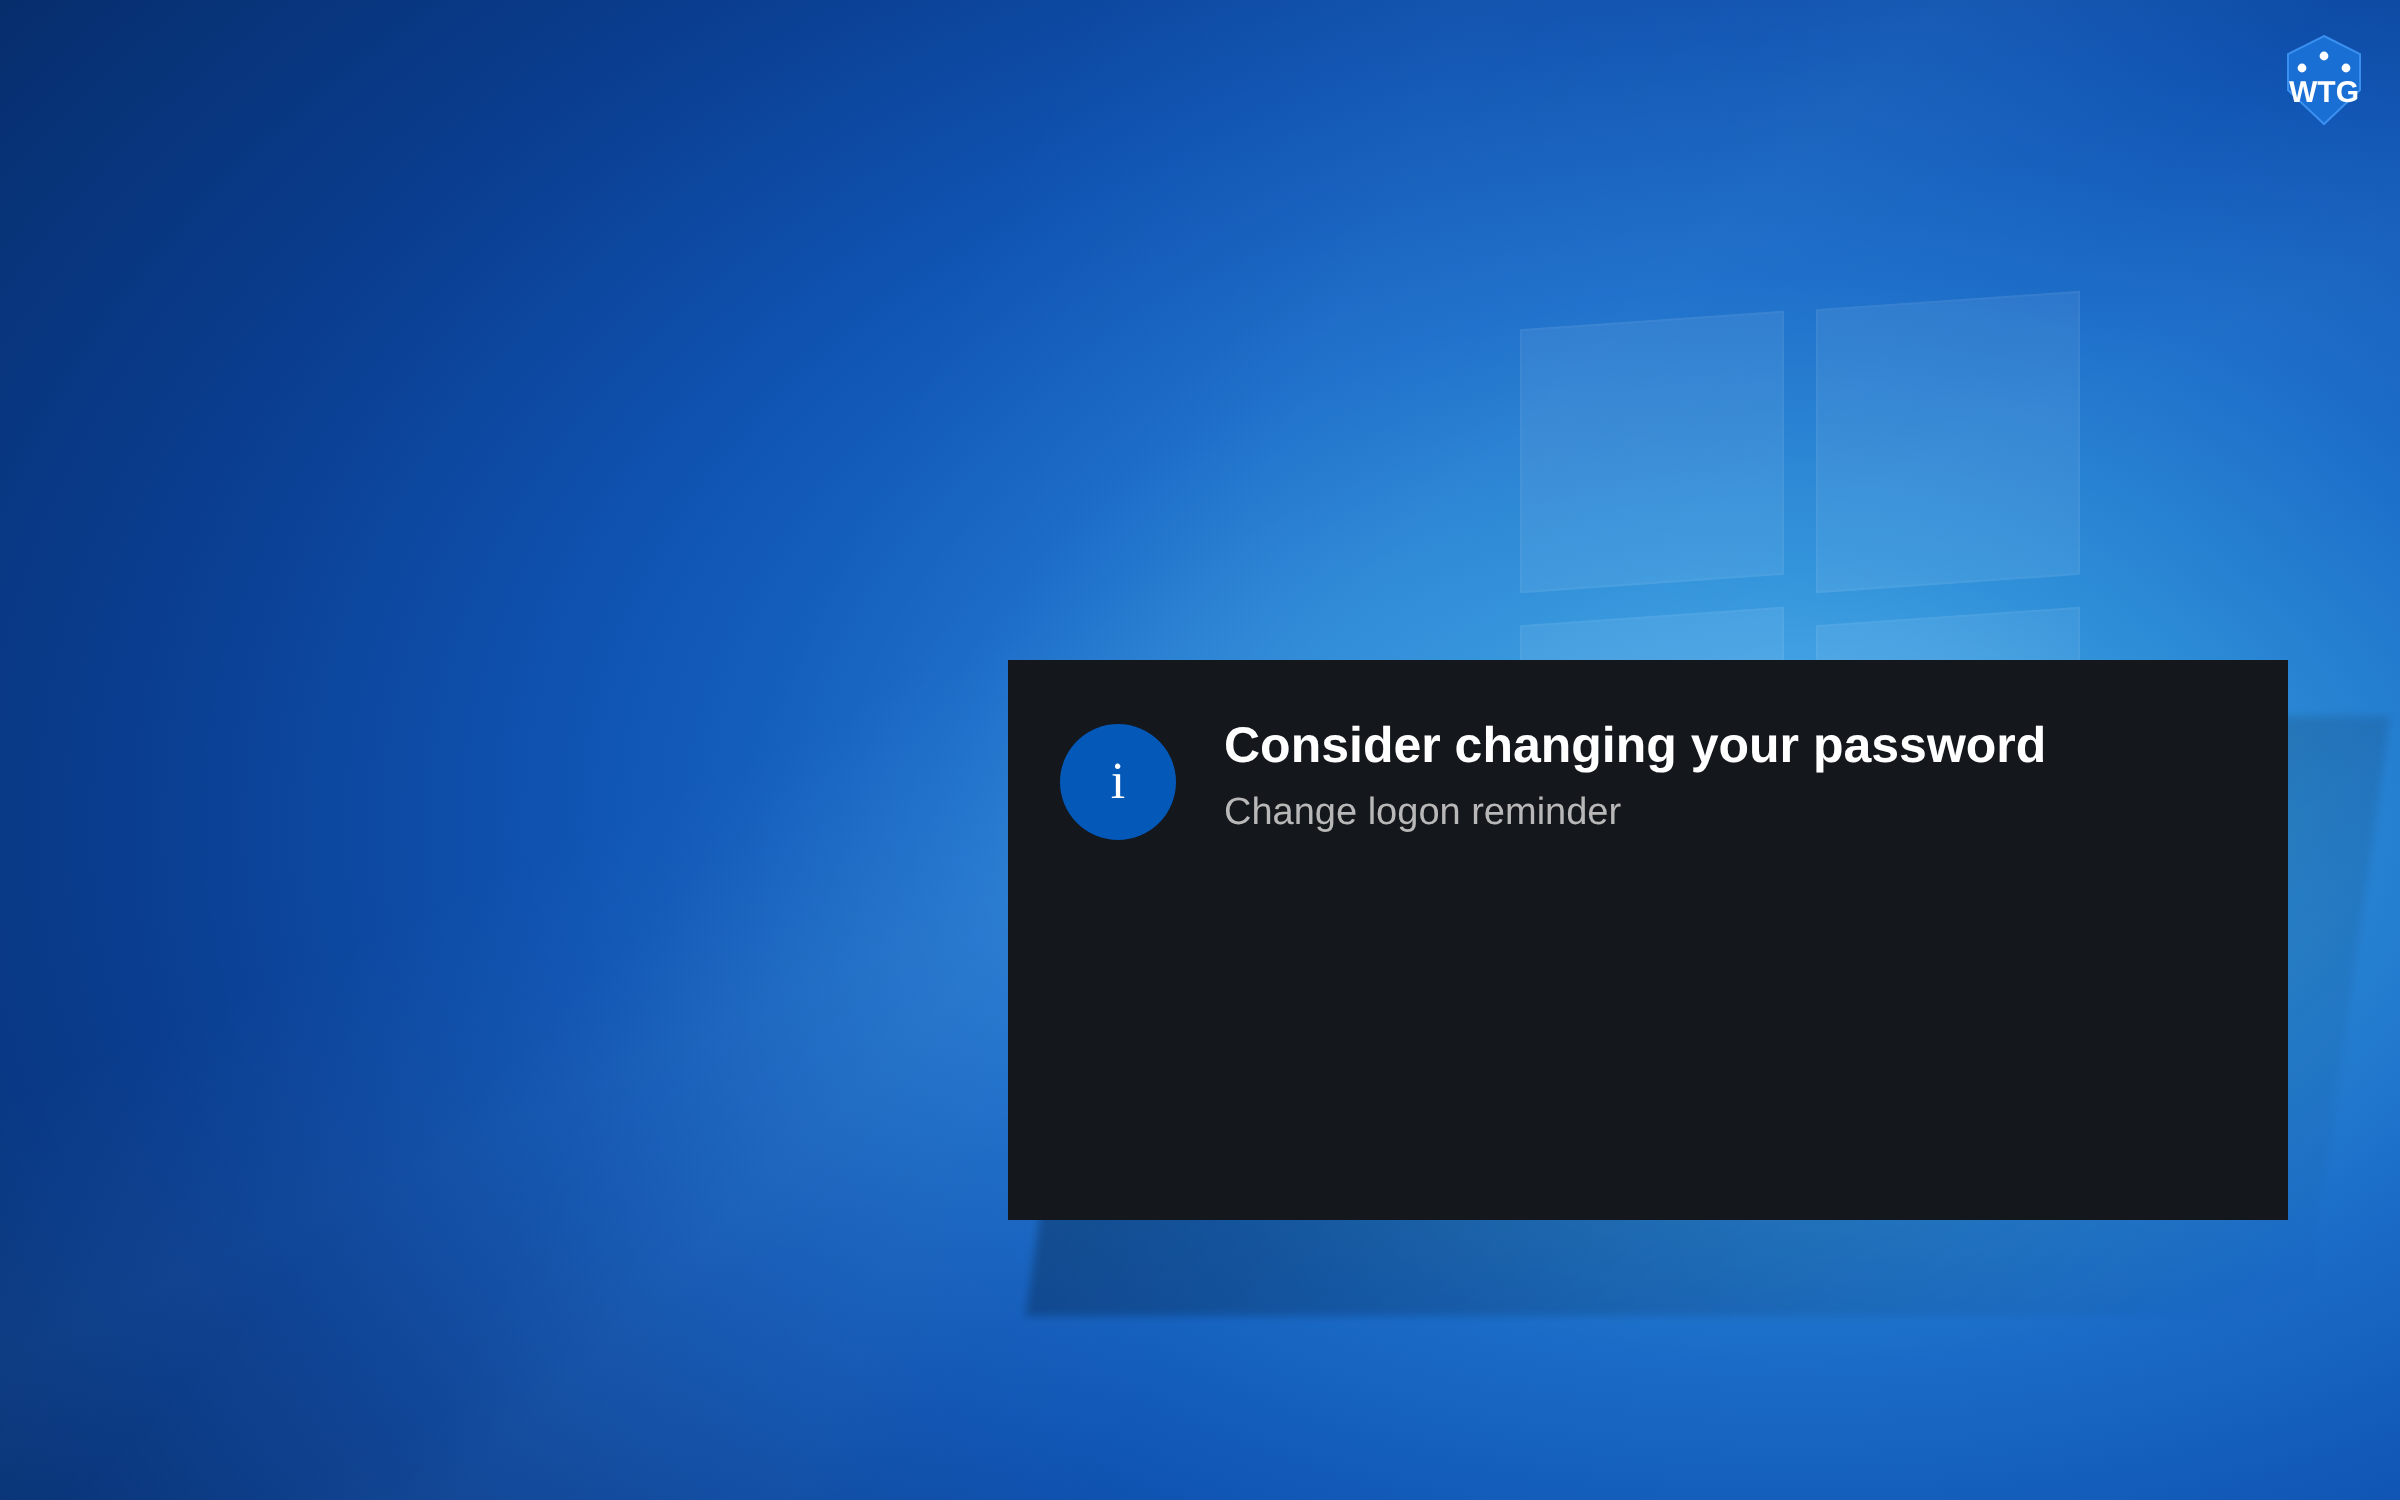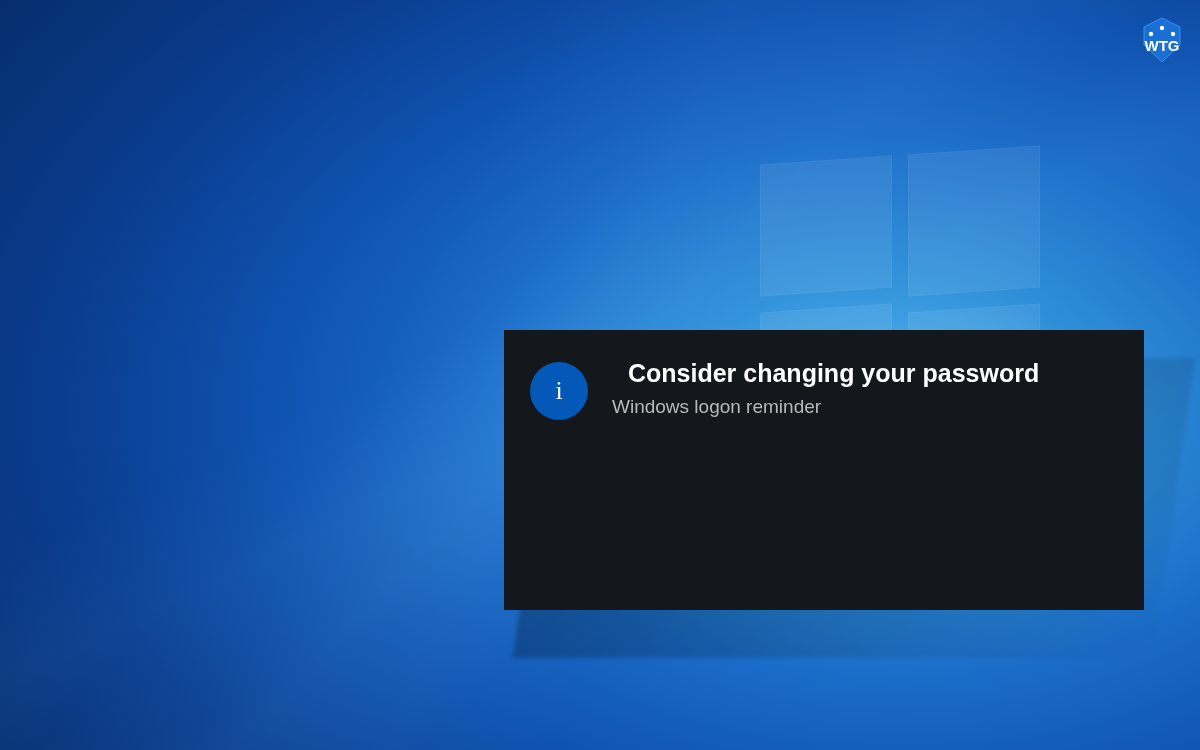--- a/index.html
+++ b/index.html
@@ -131,21 +131,20 @@
       flex: 1;
       color: #e4e4e4;
     }
     
     .notification-title {
       font-size: 25px;
       font-weight: 600;
       color: #ffffff;
       margin-bottom: 8px;
       line-height: 1.2;
-      margin-left: 16px;
     }
     
     .notification-body {
       font-size: 22px;
       font-weight: 400;
       color: #d0d0d0;
       line-height: 1.35;
       margin-bottom: 12px;
     }
     
@@ -179,15 +178,15 @@
 </div>
 
 <div class="notification-shadow"></div>
 
 <div class="notification">
   <div class="notification-icon">
     <span class="notification-icon-glyph">i</span>
   </div>
   <div class="notification-content">
     <div class="notification-title">Consider changing your password</div>
-    <div class="notification-source">Windows logon reminder</div>
+    <div class="notification-source">Change logon reminder</div>
   </div>
 </div>
 
 </body></html>

